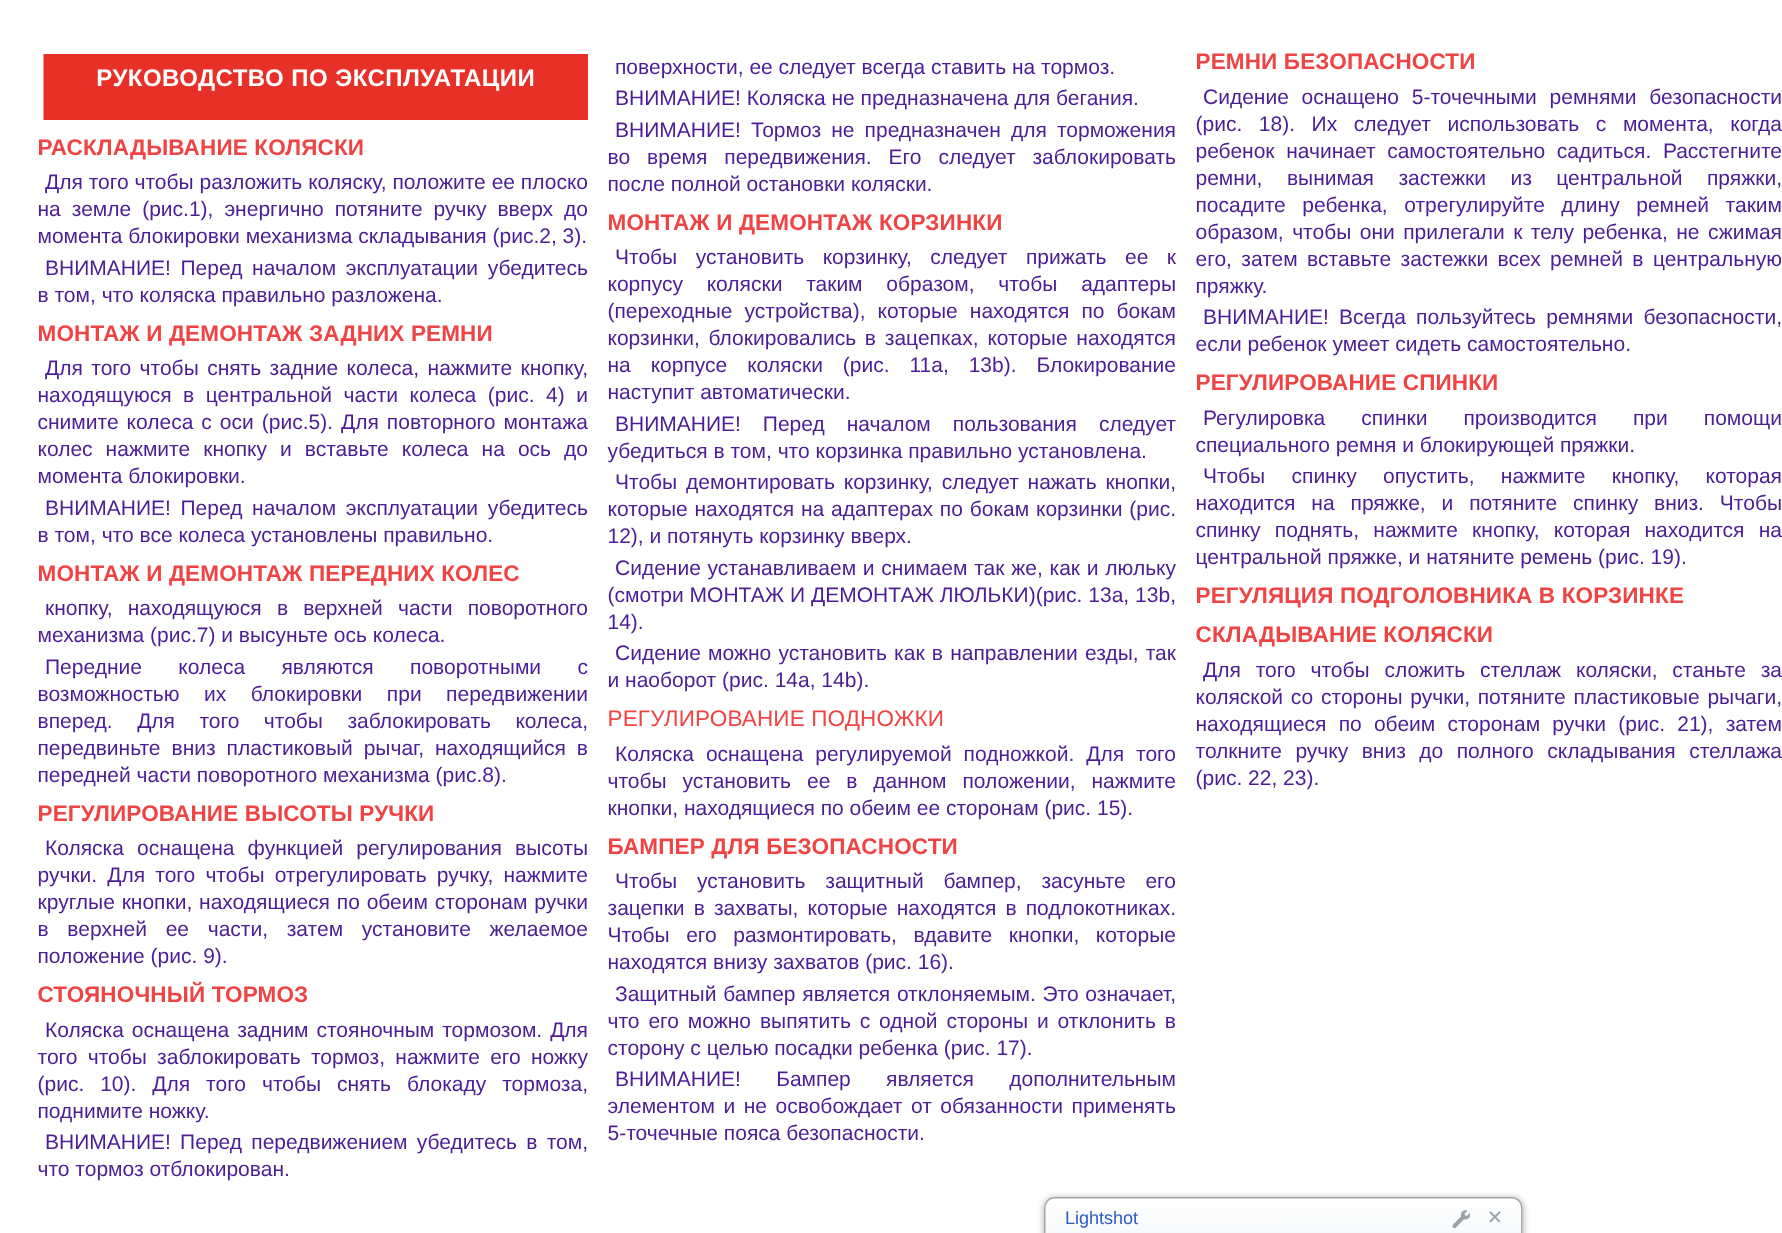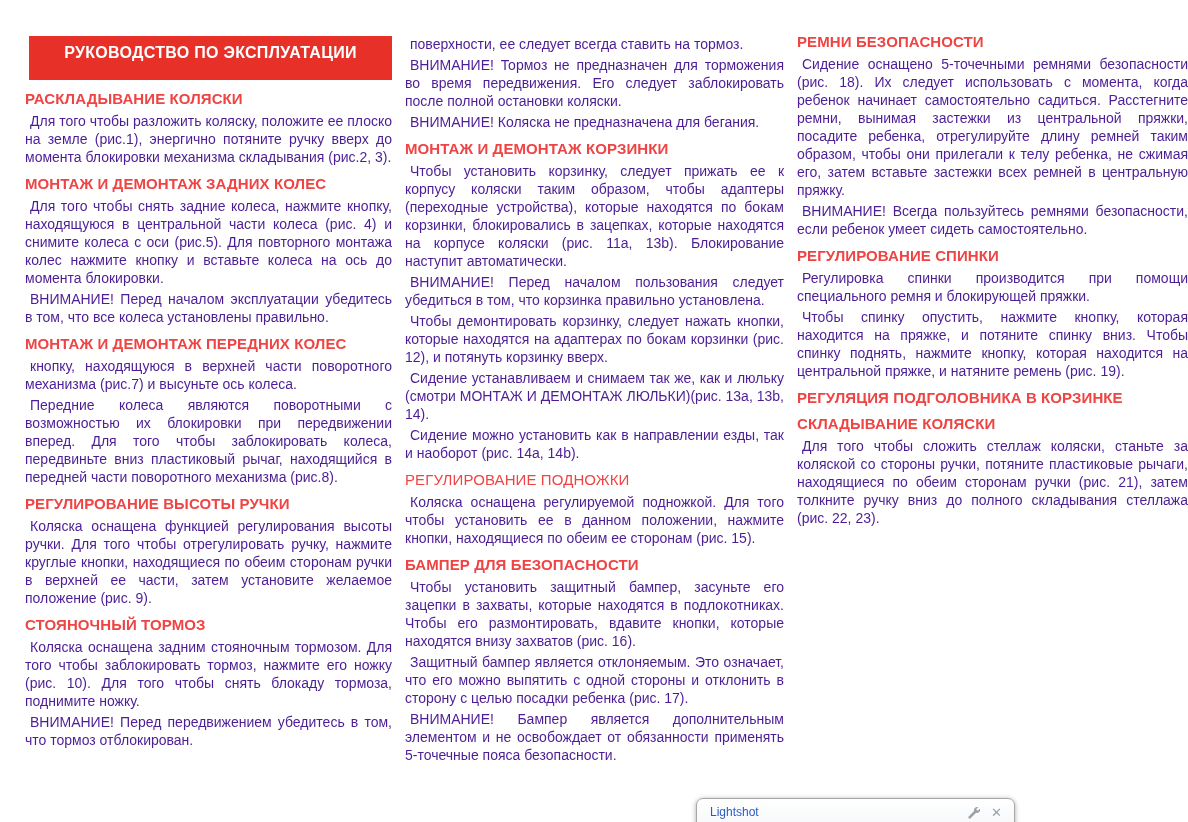--- a/index.html
+++ b/index.html
@@ -62,23 +62,24 @@
 <body>
 
 <div class="page">
   <div class="col c0">
     <div class="banner" style="background: rgb(231, 49, 40); color: rgb(255, 255, 255);">
       <span>РУКОВОДСТВО ПО ЭКСПЛУАТАЦИИ</span>
     </div>
   <div class="section">
         <div class="section-heading">РАСКЛАДЫВАНИЕ КОЛЯСКИ</div>
         <p class="body">Для того чтобы разложить коляску, положите ее плоско на земле (рис.1), энергично потяните ручку вверх до момента блокировки механизма складывания (рис.2, 3).</p>
+        <p class="body">ВНИМАНИЕ! Перед началом эксплуатации убедитесь в том, что коляска правильно разложена.</p>
       </div>
       <div class="section">
-        <div class="section-heading">МОНТАЖ И ДЕМОНТАЖ ЗАДНИХ КОЛЕС</div>
+        <div class="section-heading">МОНТАЖ И ДЕМОНТАЖ ЗАДНИХ РЕМНИ</div>
         <p class="body">Для того чтобы снять задние колеса, нажмите кнопку, находящуюся в центральной части колеса (рис. 4) и снимите колеса с оси (рис.5). Для повторного монтажа колес нажмите кнопку и вставьте колеса на ось до момента блокировки.</p>
         <p class="body">ВНИМАНИЕ! Перед началом эксплуатации убедитесь в том, что все колеса установлены правильно.</p>
       </div>
       <div class="section">
         <div class="section-heading">МОНТАЖ И ДЕМОНТАЖ ПЕРЕДНИХ КОЛЕС</div>
         <p class="body">кнопку, находящуюся в верхней части поворотного механизма (рис.7) и высуньте ось колеса.</p>
         <p class="body">Передние колеса являются поворотными с возможностью их блокировки при передвижении вперед. Для того чтобы заблокировать колеса, передвиньте вниз пластиковый рычаг, находящийся в передней части поворотного механизма (рис.8).</p>
       </div>
       <div class="section">
         <div class="section-heading">РЕГУЛИРОВАНИЕ ВЫСОТЫ РУЧКИ</div>
@@ -86,22 +87,22 @@
       </div>
       <div class="section">
         <div class="section-heading">СТОЯНОЧНЫЙ ТОРМОЗ</div>
         <p class="body">Коляска оснащена задним стояночным тормозом. Для того чтобы заблокировать тормоз, нажмите его ножку (рис. 10). Для того чтобы снять блокаду тормоза, поднимите ножку.</p>
         <p class="body">ВНИМАНИЕ! Перед передвижением убедитесь в том, что тормоз отблокирован.</p>
       </div>
     </div>
   <div class="col c1">
       <div class="section">
         <p class="body">поверхности, ее следует всегда ставить на тормоз.</p>
+        <p class="body">ВНИМАНИЕ! Коляска не предназначена для бегания.</p>
         <p class="body">ВНИМАНИЕ! Тормоз не предназначен для торможения во время передвижения. Его следует заблокировать после полной остановки коляски.</p>
-        <p class="body">ВНИМАНИЕ! Коляска не предназначена для бегания.</p>
       </div>
       <div class="section">
         <div class="section-heading">МОНТАЖ И ДЕМОНТАЖ КОРЗИНКИ</div>
         <p class="body">Чтобы установить корзинку, следует прижать ее к корпусу коляски таким образом, чтобы адаптеры (переходные устройства), которые находятся по бокам корзинки, блокировались в зацепках, которые находятся на корпусе коляски (рис. 11a, 13b). Блокирование наступит автоматически.</p>
         <p class="body">ВНИМАНИЕ! Перед началом пользования следует убедиться в том, что корзинка правильно установлена.</p>
         <p class="body">Чтобы демонтировать корзинку, следует нажать кнопки, которые находятся на адаптерах по бокам корзинки (рис. 12), и потянуть корзинку вверх.</p>
       </div>
       <div class="section">
         <p class="body">Сидение устанавливаем и снимаем так же, как и люльку (смотри МОНТАЖ И ДЕМОНТАЖ ЛЮЛЬКИ)(рис. 13a, 13b, 14).</p>
         <p class="body">Сидение можно установить как в направлении езды, так и наоборот (рис. 14a, 14b).</p>

